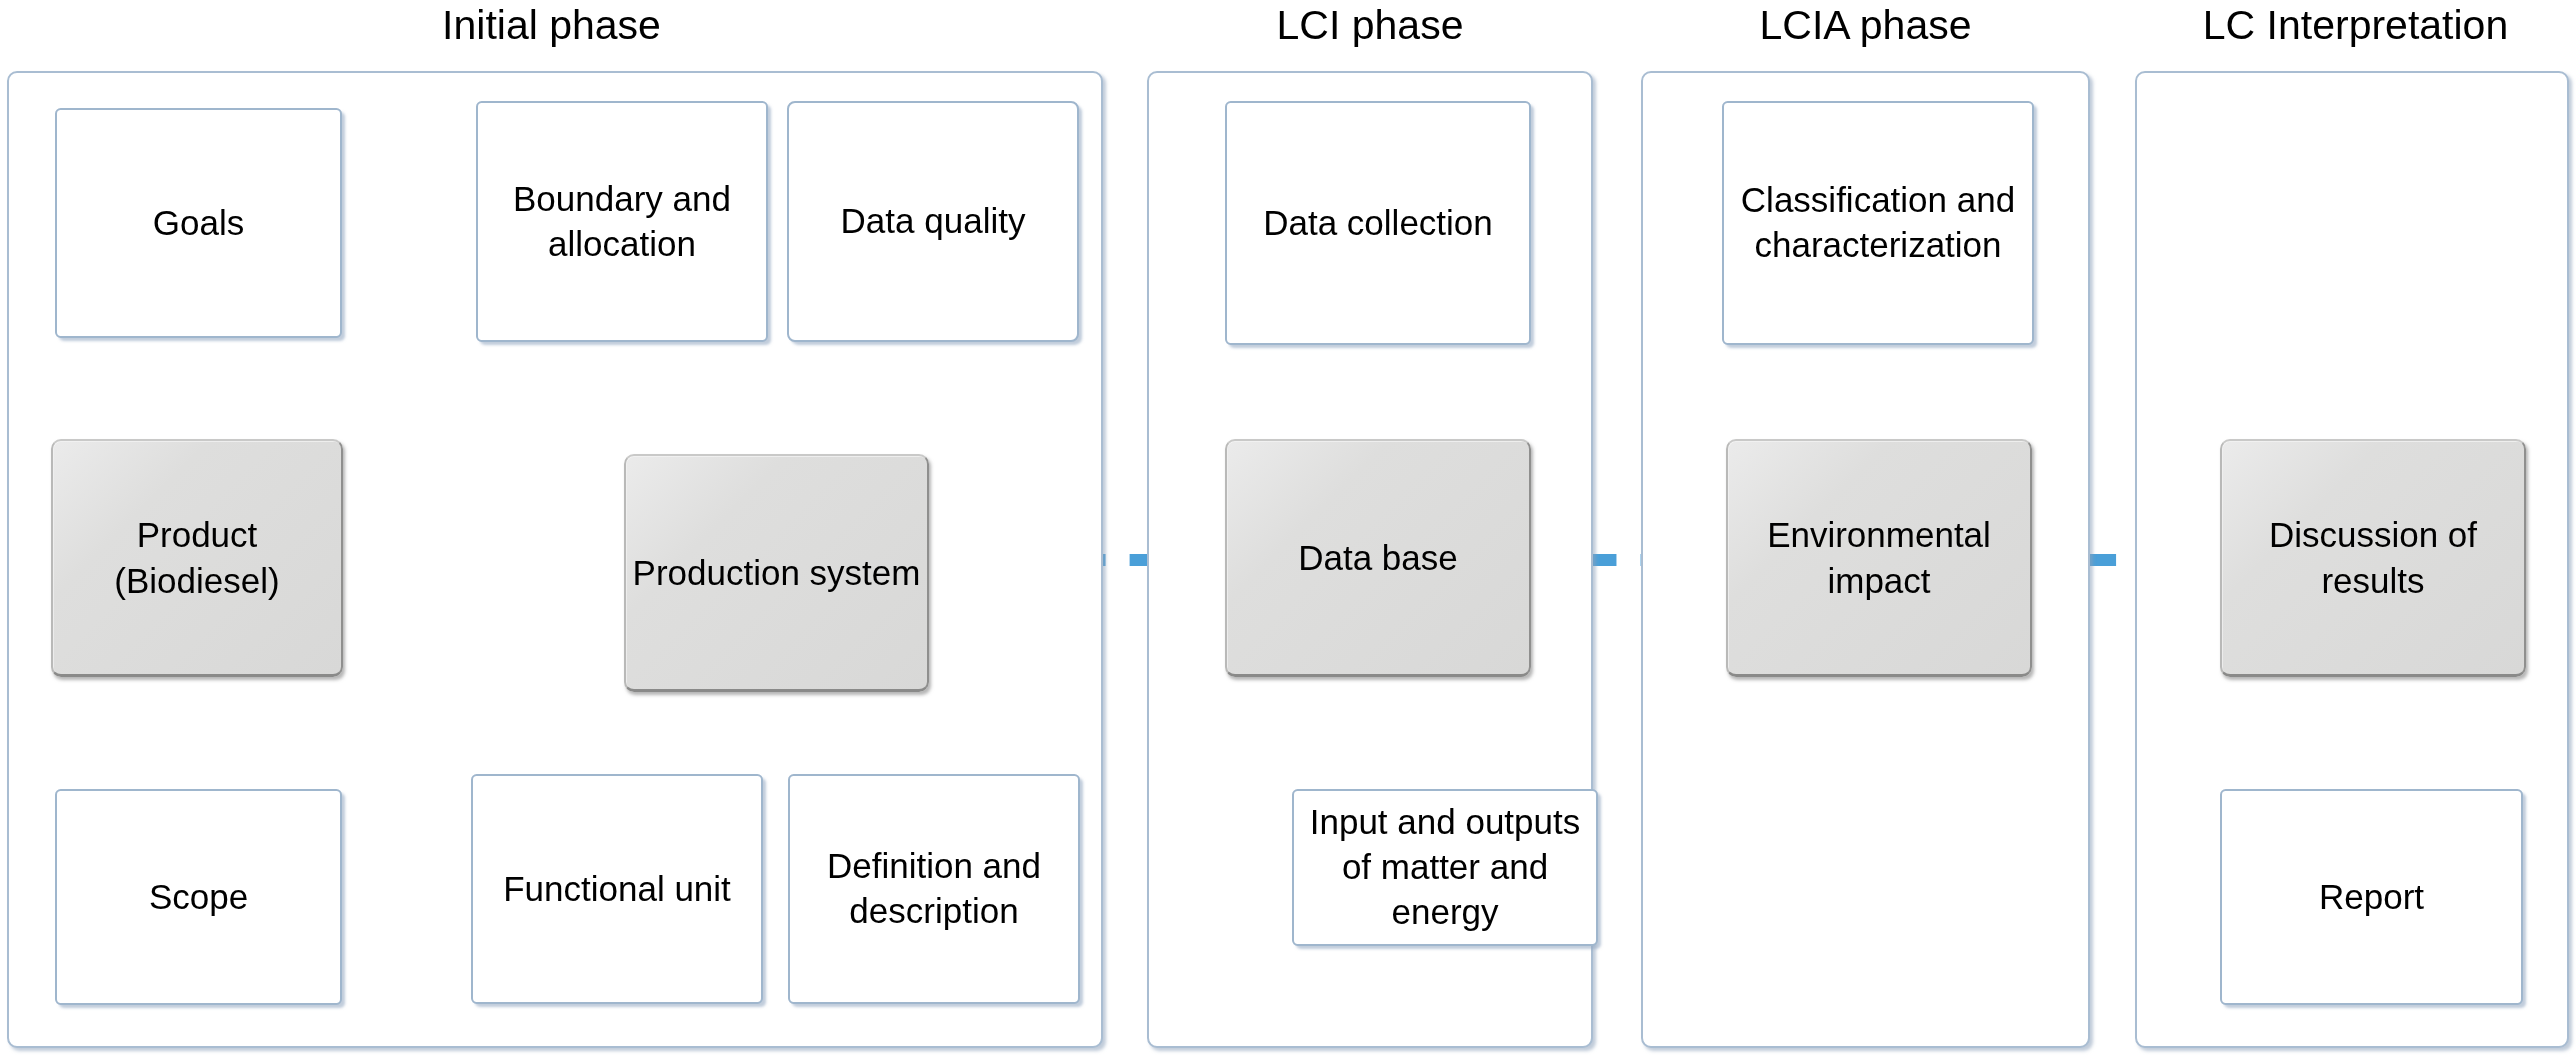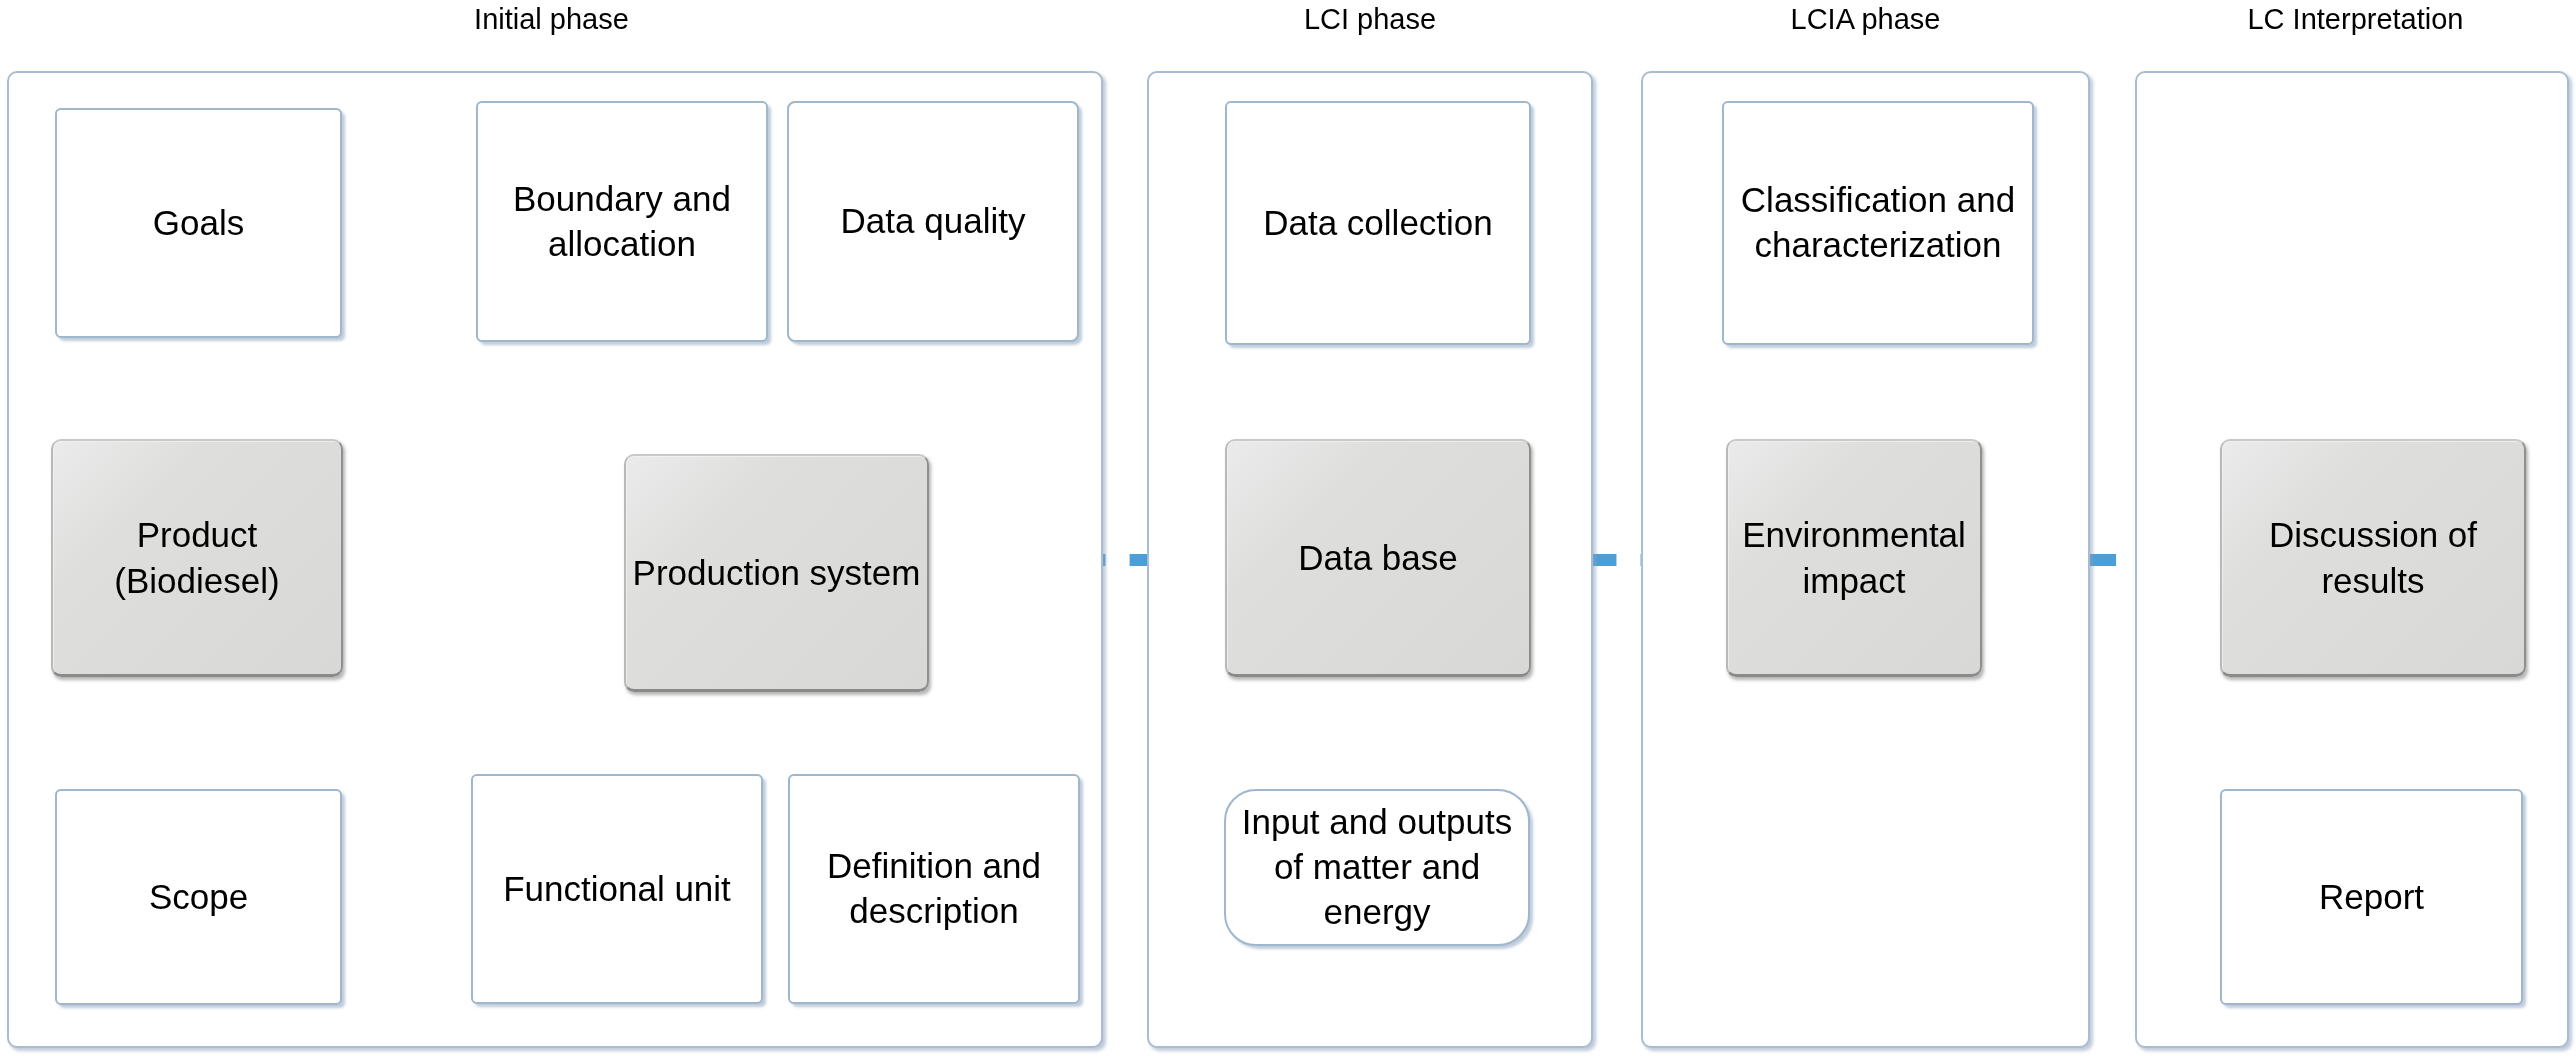--- a/index.html
+++ b/index.html
@@ -21,21 +21,21 @@
     position: absolute;
     left: 0; top: 0;
     width: 2576px;
     height: 1057px;
     pointer-events: none;
   }
   
   .phase-title {
     position: absolute;
     text-align: center;
-    font-size: 29px;
+    font-size: 41px;
     color: #000000;
     line-height: 1;
     white-space: nowrap;
     font-family: "Liberation Sans", sans-serif;
   }
   
   .phase-box {
     position: absolute;
     box-sizing: border-box;
     border: 2.1px solid #a9bdd2;
@@ -187,25 +187,25 @@
   <div class="node-white" style="left:55px; top:789px; width:287px; height:216px;">Scope</div>
 
   <div class="node-white" style="left:471px; top:774px; width:292px; height:230px;">Functional unit</div>
 
   <div class="node-white" style="left:788px; top:774px; width:292px; height:230px;">Definition and description</div>
 
   <div class="node-white" style="left:1225px; top:101px; width:306px; height:244px;">Data collection</div>
 
   <div class="node-grey" style="left:1225px; top:439px; width:306px; height:238px;">Data base</div>
 
-  <div class="node-white" style="left:1224px; top:789px; width:306px; height:157px;border-radius:32px;">Input and outputs of matter and energy</div>
+  <div class="node-white" style="left:1292px; top:789px; width:306px; height:157px;">Input and outputs of matter and energy</div>
 
   <div class="node-white" style="left:1722px; top:101px; width:312px; height:244px;">Classification and characterization</div>
 
-  <div class="node-grey" style="left:1726px; top:439px; width:256px; height:238px;">Environmental impact</div>
+  <div class="node-grey" style="left:1726px; top:439px; width:306px; height:238px;">Environmental impact</div>
 
 
 
   <div class="node-grey" style="left:2220px; top:439px; width:306px; height:238px;">Discussion of results</div>
 
   <div class="node-white" style="left:2220px; top:789px; width:303px; height:216px;text-align:center;">Report</div>
 
 </div>
 
 

